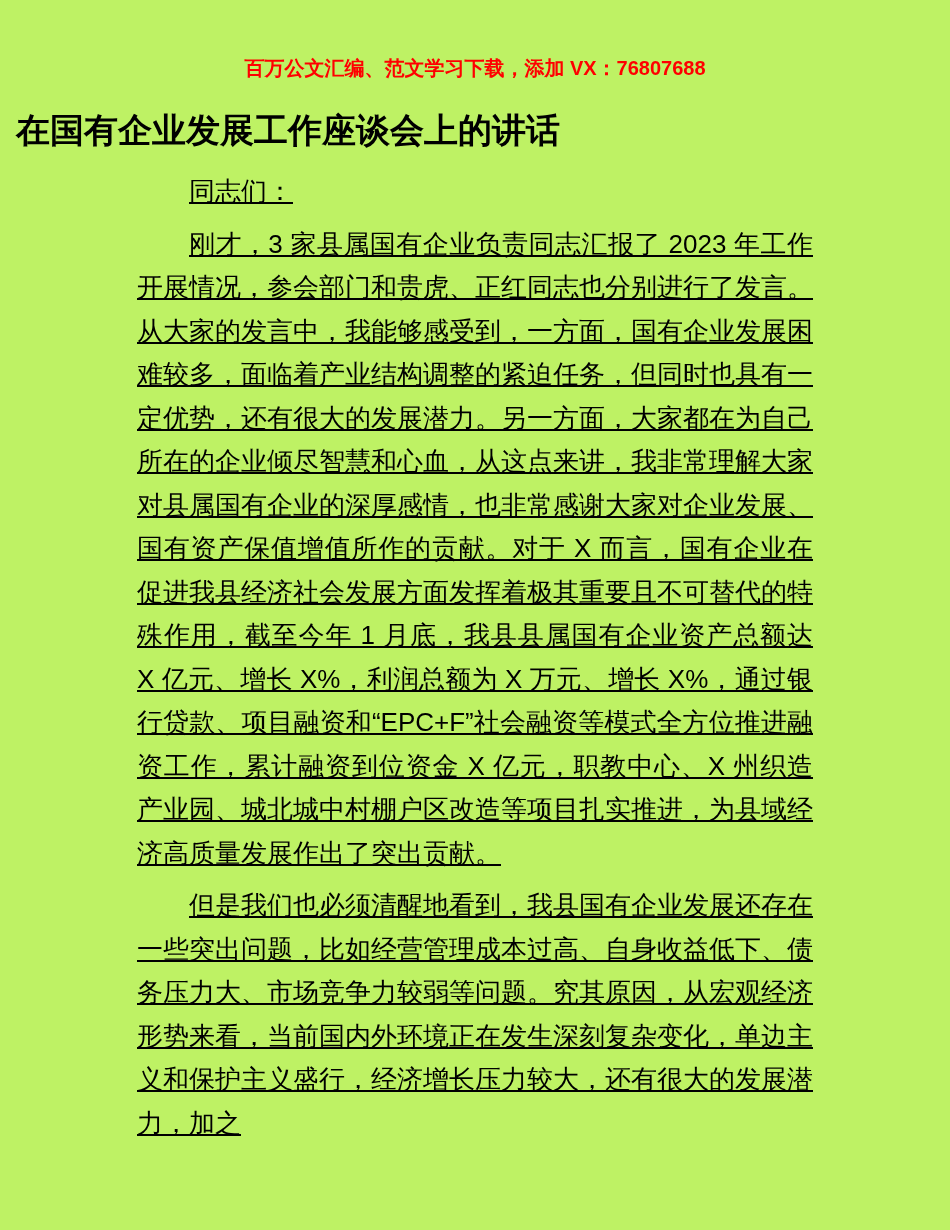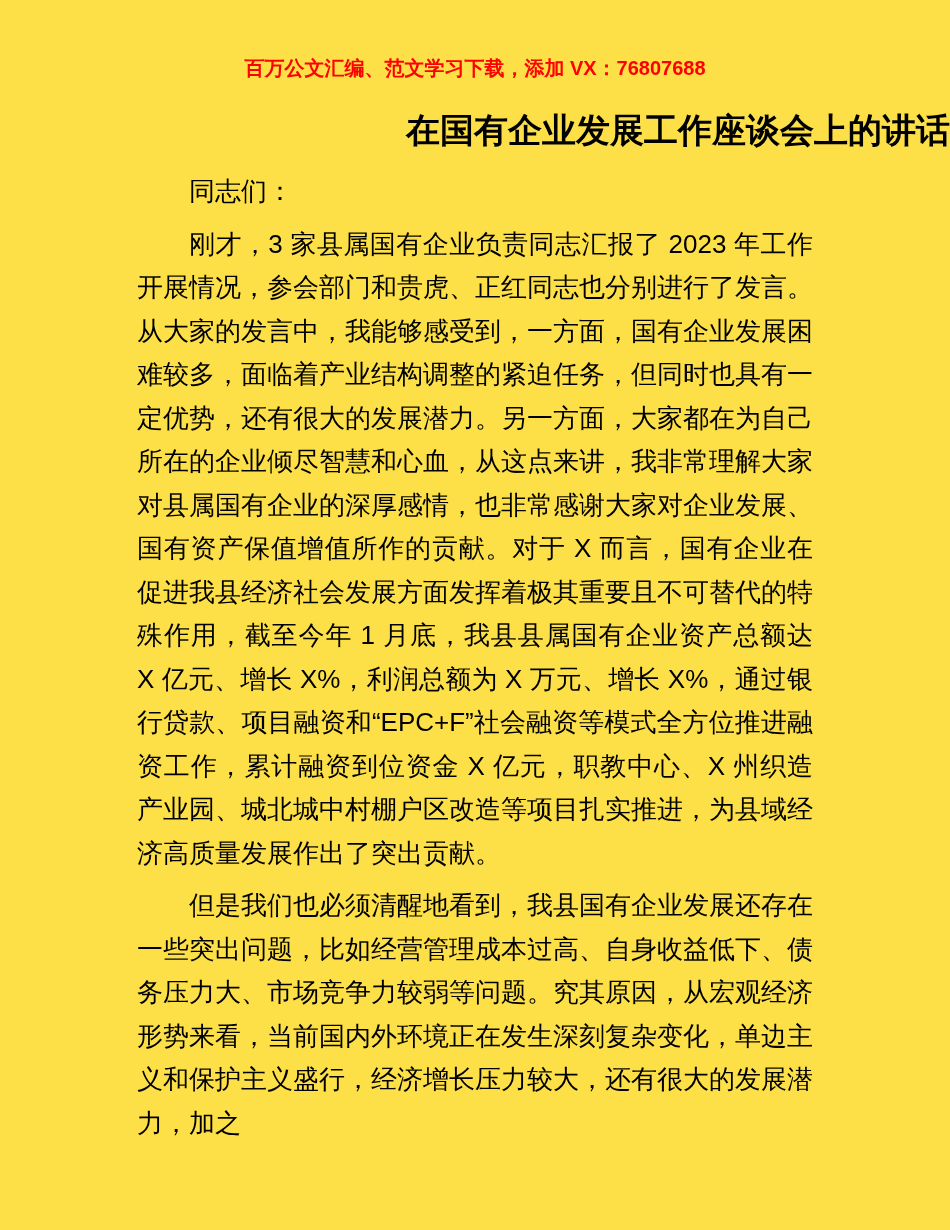--- a/index.html
+++ b/index.html
@@ -4,54 +4,56 @@
 <style>
   html, body {
     margin: 0;
     padding: 0;
     background: #ffffff;
   }
   .page {
     position: relative;
     width: 950px;
     height: 1230px;
-    background: #fde047;
+    background: #bef264;
     overflow: hidden;
     font-family: "Liberation Sans", sans-serif;
     color: #000000;
   }
   .promo-notice {
     margin-top: 56px;
     text-align: center;
     font-size: 20px;
     line-height: 24px;
     color: #ff0000;
     font-weight: bold;
   }
   .doc-title {
     margin: 28px 0 0 0;
-    text-align: right;
+    text-align: left;
     font-size: 34px;
     line-height: 44px;
     font-weight: bold;
     color: #000000;
+    padding-left: 16px;
   }
   .doc-body {
     margin-top: 18px;
     padding: 0 137px;
   }
   .doc-body p {
     margin: 0 0 9px 0;
     font-size: 26px;
     line-height: 43.5px;
     text-align: justify;
     text-justify: inter-ideograph;
     text-indent: 2em;
     color: #000000;
     word-break: break-all;
+    text-decoration: underline;
   }
 </style>
 </head>
 <body>
 
 <div class="page">
 
   <div class="promo-notice">百万公文汇编、范文学习下载，添加 VX：76807688</div>
 
   <h1 class="doc-title">在国有企业发展工作座谈会上的讲话</h1>

